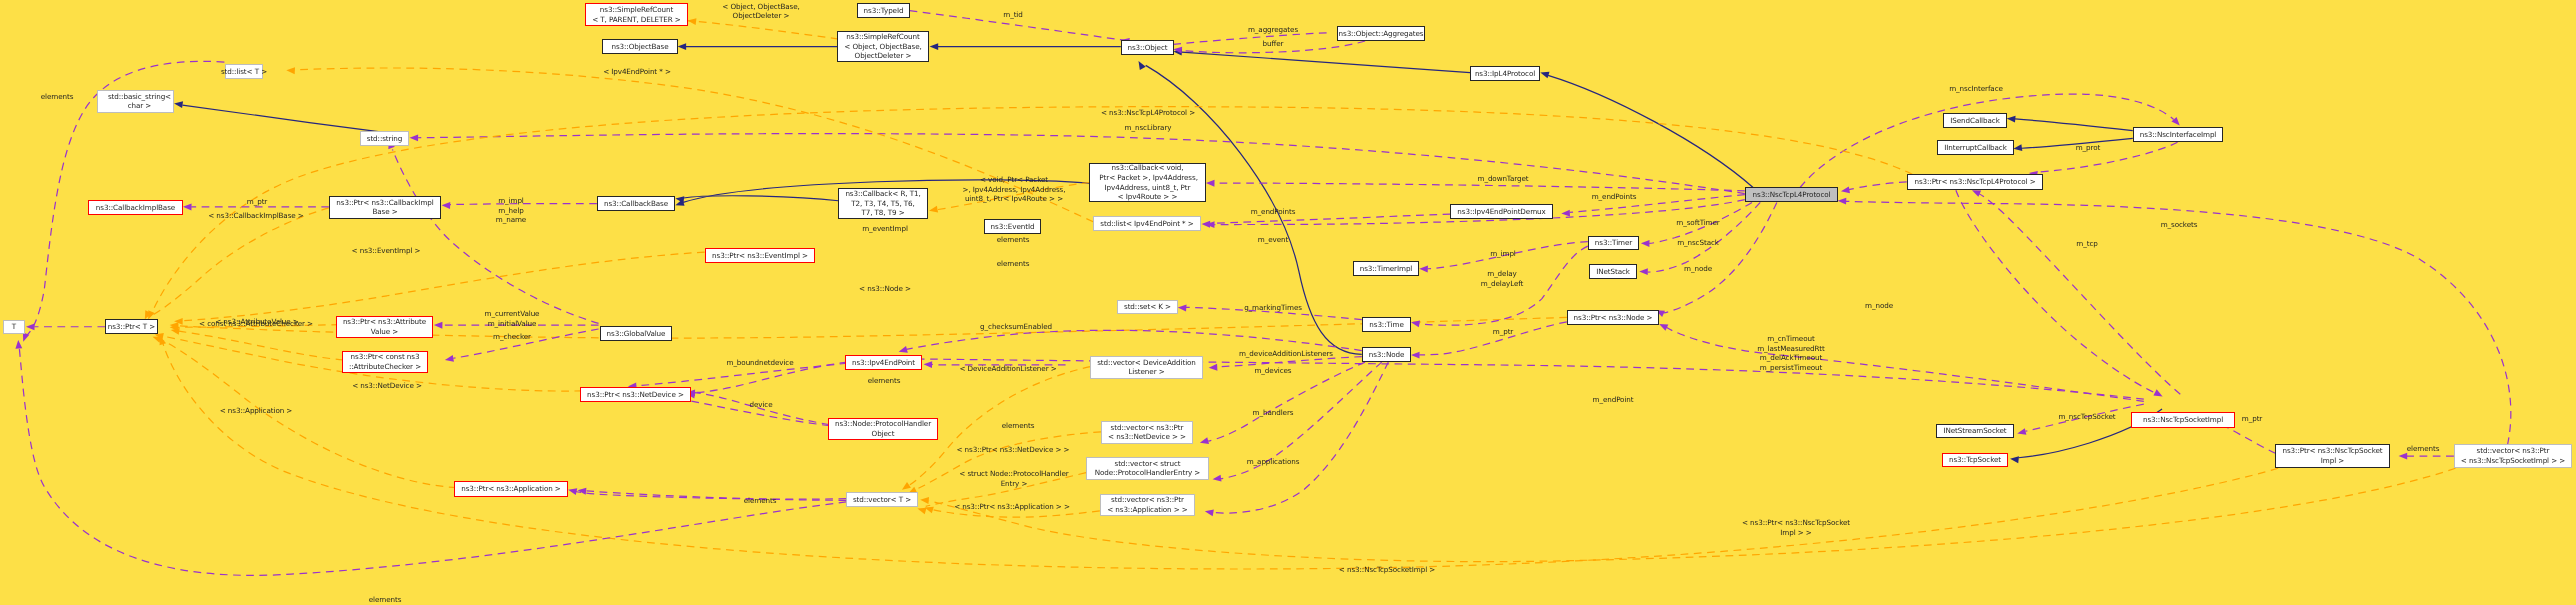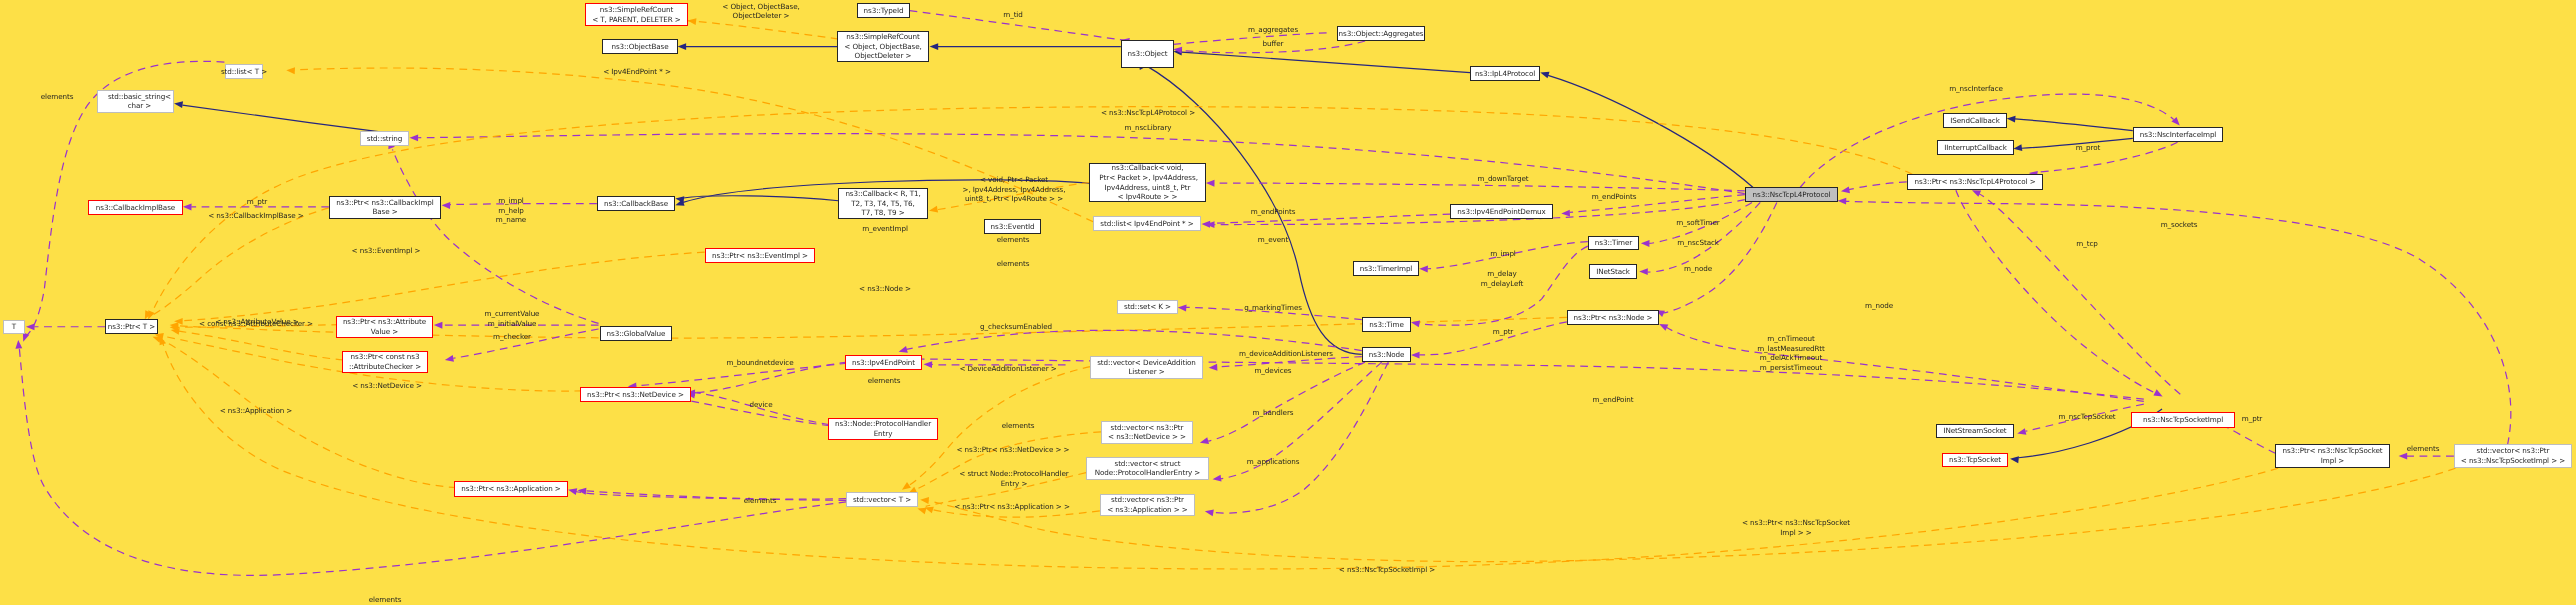--- a/index.html
+++ b/index.html
@@ -319,21 +319,21 @@
         <path d="M 0,0 L -15.5,-6.2 L -15.5,6.2 Z" fill="#9a32cd" transform="translate(1045,887) rotate(186)"></path>
       </g>
     </svg>
 <div class="node n-red" style="left: 585px; top: 3.3px; width: 103px; height: 22.7px;">ns3::SimpleRefCount
 &lt; T, PARENT, DELETER &gt;</div>
     <div class="node n-black" style="left: 857px; top: 2.8px; width: 53px; height: 15px;">ns3::TypeId</div>
     <div class="node n-black" style="left: 602px; top: 39px; width: 76px; height: 15px;">ns3::ObjectBase</div>
     <div class="node n-black" style="left: 837px; top: 31px; width: 92px; height: 31px;">ns3::SimpleRefCount
 &lt; Object, ObjectBase,
 ObjectDeleter &gt;</div>
-    <div class="node n-black" style="left: 1121px; top: 40px; width: 53px; height: 28px;">ns3::Object</div>
+    <div class="node n-black" style="left: 1121px; top: 40px; width: 53px; height: 15px;">ns3::Object</div>
     <div class="node n-black" style="left: 1337px; top: 26px; width: 88px; height: 15px;">ns3::Object::Aggregates</div>
     <div class="node n-black" style="left: 1470px; top: 66px; width: 70px; height: 15px;">ns3::IpL4Protocol</div>
     <div class="node n-gray" style="left: 225px; top: 64px; width: 38px; height: 15px;">std::list&lt; T &gt;</div>
     <div class="node n-gray" style="left: 97px; top: 90px; width: 77px; height: 22.7px; padding-left: 8px;">std::basic_string&lt;
 char &gt;</div>
     <div class="node n-gray" style="left: 360px; top: 131px; width: 49px; height: 15px;">std::string</div>
     <div class="node n-black" style="left: 1943px; top: 113px; width: 64px; height: 15px;">ISendCallback</div>
     <div class="node n-black" style="left: 2133px; top: 127px; width: 90px; height: 15px;">ns3::NscInterfaceImpl</div>
     <div class="node n-black" style="left: 1937px; top: 140px; width: 77px; height: 15px;">IInterruptCallback</div>
     <div class="node n-red" style="left: 88px; top: 200px; width: 95px; height: 15px;">ns3::CallbackImplBase</div>
@@ -366,21 +366,21 @@
     <div class="node n-red" style="left: 342px; top: 351px; width: 86px; height: 22px;">ns3::Ptr&lt; const ns3
 ::AttributeChecker &gt;</div>
     <div class="node n-red" style="left: 845px; top: 355px; width: 77px; height: 15px;">ns3::Ipv4EndPoint</div>
     <div class="node n-gray" style="left: 1090px; top: 356px; width: 113px; height: 22.7px;">std::vector&lt; DeviceAddition
 Listener &gt;</div>
     <div class="node n-black" style="left: 1362px; top: 317px; width: 49px; height: 15px;">ns3::Time</div>
     <div class="node n-black" style="left: 1362px; top: 347px; width: 49px; height: 15px;">ns3::Node</div>
     <div class="node n-red" style="left: 580px; top: 387px; width: 111px; height: 15px;">ns3::Ptr&lt; ns3::NetDevice &gt;</div>
     <div class="node n-red" style="left: 2131px; top: 412px; width: 104px; height: 15.5px;">ns3::NscTcpSocketImpl</div>
     <div class="node n-red" style="left: 828px; top: 418px; width: 110px; height: 22px;">ns3::Node::ProtocolHandler
-Entry</div>
+Object</div>
     <div class="node n-gray" style="left: 1101px; top: 421px; width: 92px; height: 22.7px;">std::vector&lt; ns3::Ptr
 &lt; ns3::NetDevice &gt; &gt;</div>
     <div class="node n-black" style="left: 1936px; top: 424px; width: 78px; height: 14.4px;">INetStreamSocket</div>
     <div class="node n-red" style="left: 454px; top: 481px; width: 114px; height: 15.5px;">ns3::Ptr&lt; ns3::Application &gt;</div>
     <div class="node n-gray" style="left: 1086px; top: 457px; width: 123px; height: 22.7px;">std::vector&lt; struct
 Node::ProtocolHandlerEntry &gt;</div>
     <div class="node n-red" style="left: 1942px; top: 453px; width: 66px; height: 14.4px;">ns3::TcpSocket</div>
     <div class="node n-black" style="left: 2275px; top: 444px; width: 115px; height: 24px;">ns3::Ptr&lt; ns3::NscTcpSocket
 Impl &gt;</div>
     <div class="node n-gray" style="left: 2454px; top: 444px; width: 118px; height: 24px;">std::vector&lt; ns3::Ptr

